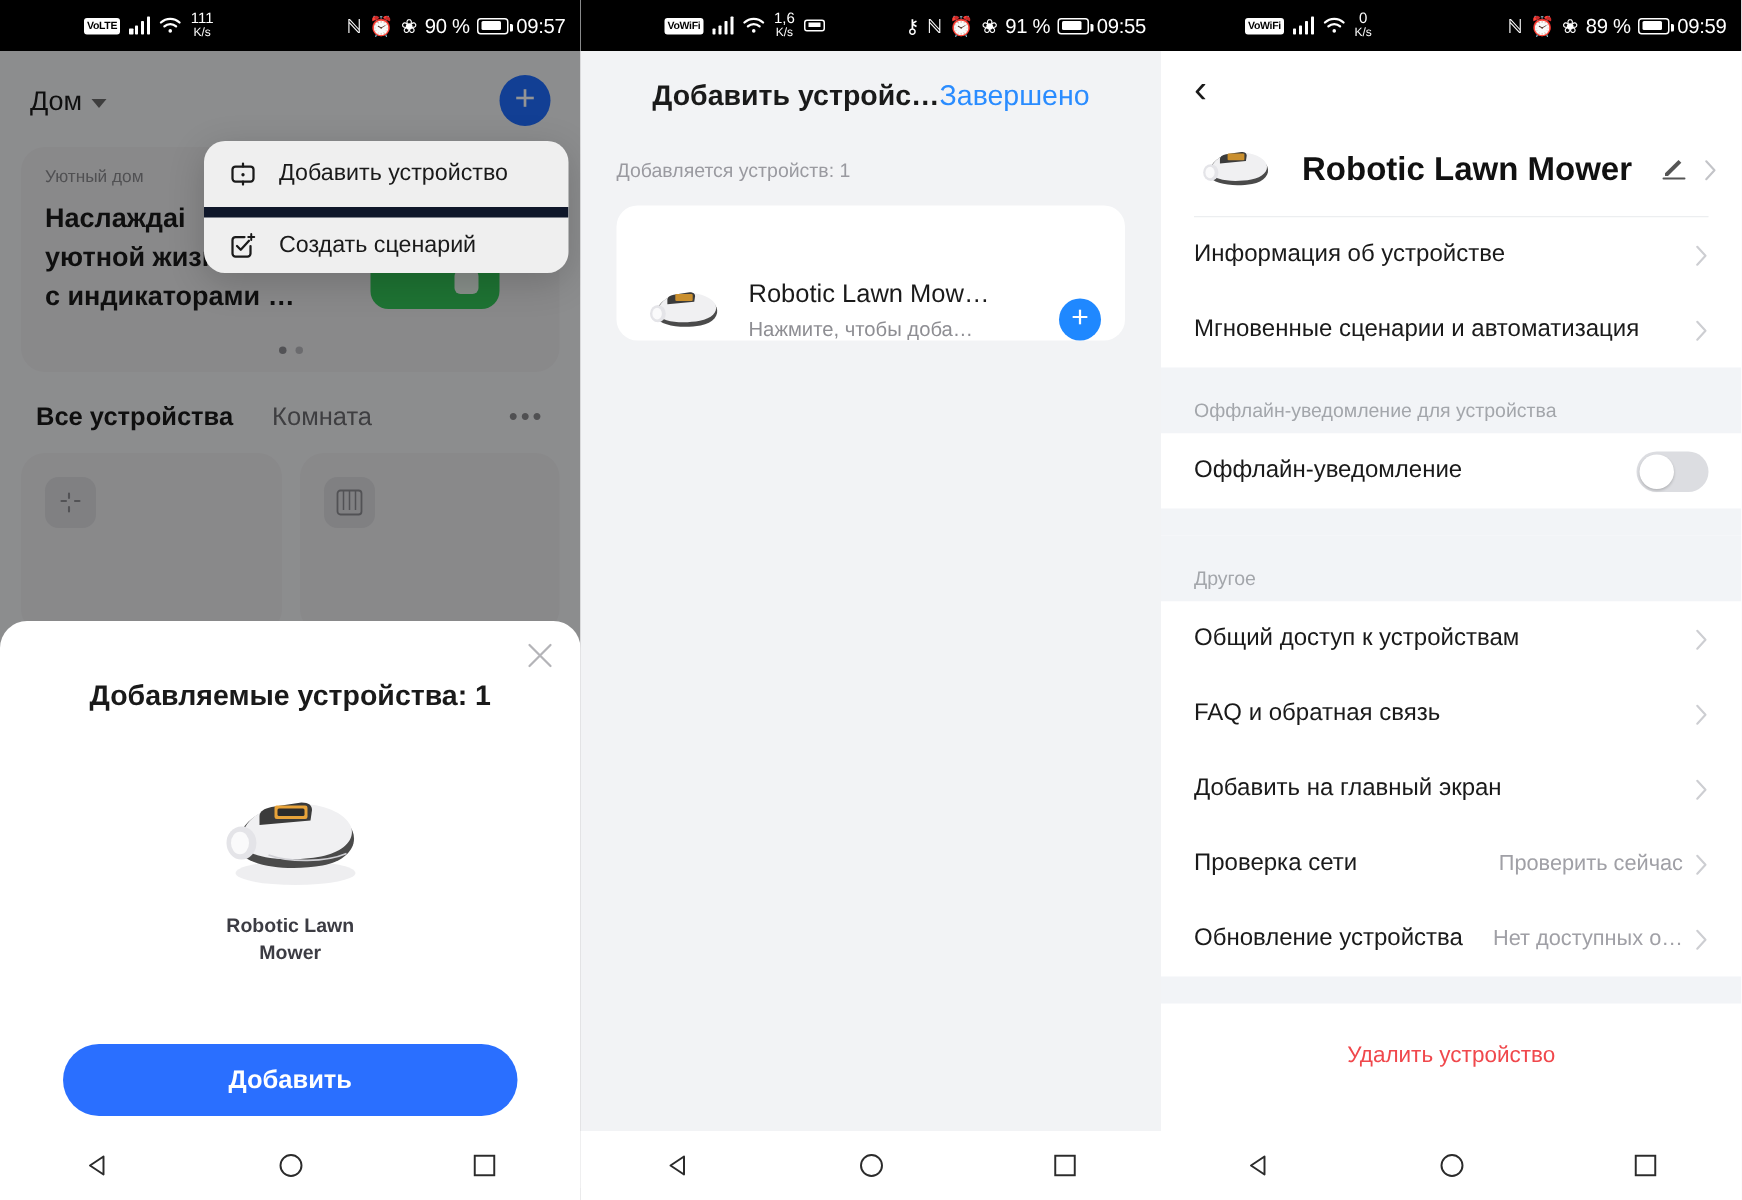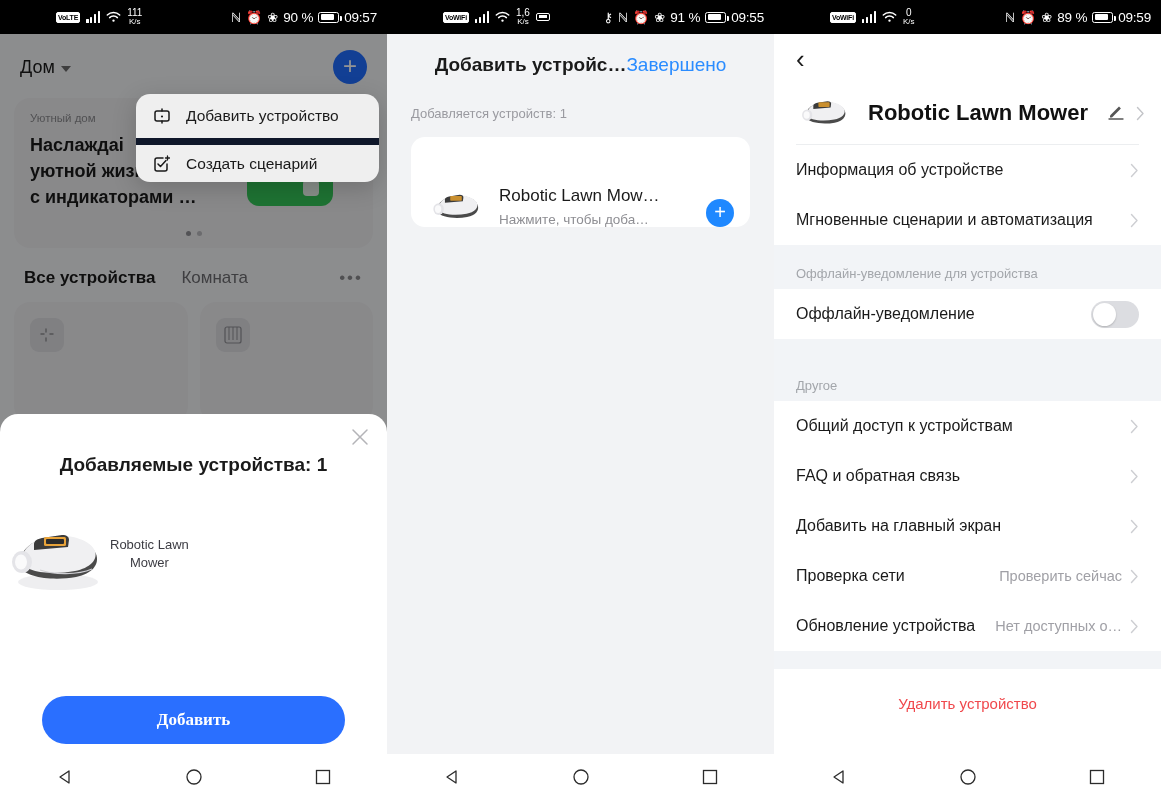--- a/index.html
+++ b/index.html
@@ -109,26 +109,26 @@
   .popmenu .mi .lbl{ font-size:15.5px; color:#1a1a1a;}
   .popmenu .mi .ic{ width:20px;height:20px;display:flex;align-items:center;justify-content:center;}
 
   
   .sheet{
     position:absolute; left:0;right:0;bottom:8px; background:#fff;
     border-radius:18px 18px 0 0; z-index:50; height:378px; padding-top:8px;
   }
   .sheet-close{ position:absolute; right:16px; top:12px; width:22px;height:22px; }
   .sheet-title{ text-align:center; margin-top:32px; font-size:19px; font-weight:700; color:#1a1a1a;}
-  .sheet-dev{ margin-top:46px; display:flex; }
+  .sheet-dev{ margin-top:46px; display:flex; flex-direction:column; align-items:center;font-weight:bold;}
   .sheet-dev .nm{ margin-top:14px; font-size:13px; color:#3c3c43; text-align:center; line-height:18px;}
   .primary-btn{
     position:absolute; left:42px; right:42px; bottom:48px; height:48px;
     background:#2a6fff; border-radius:24px; color:#fff; font-size:17px; font-weight:700;
-    display:flex;align-items:center;justify-content:center;font-family:Liberation Serif, serif;
+    display:flex;align-items:center;justify-content:center;
   }
 
   
   .navbar{
     position:absolute; left:0;right:0;bottom:0;height:46px; background:#fff;
     display:flex; align-items:center; justify-content:space-around; z-index:70;
   }
   .navbar .nv{ width:26px;height:26px;display:flex;align-items:center;justify-content:center;}
 
   

